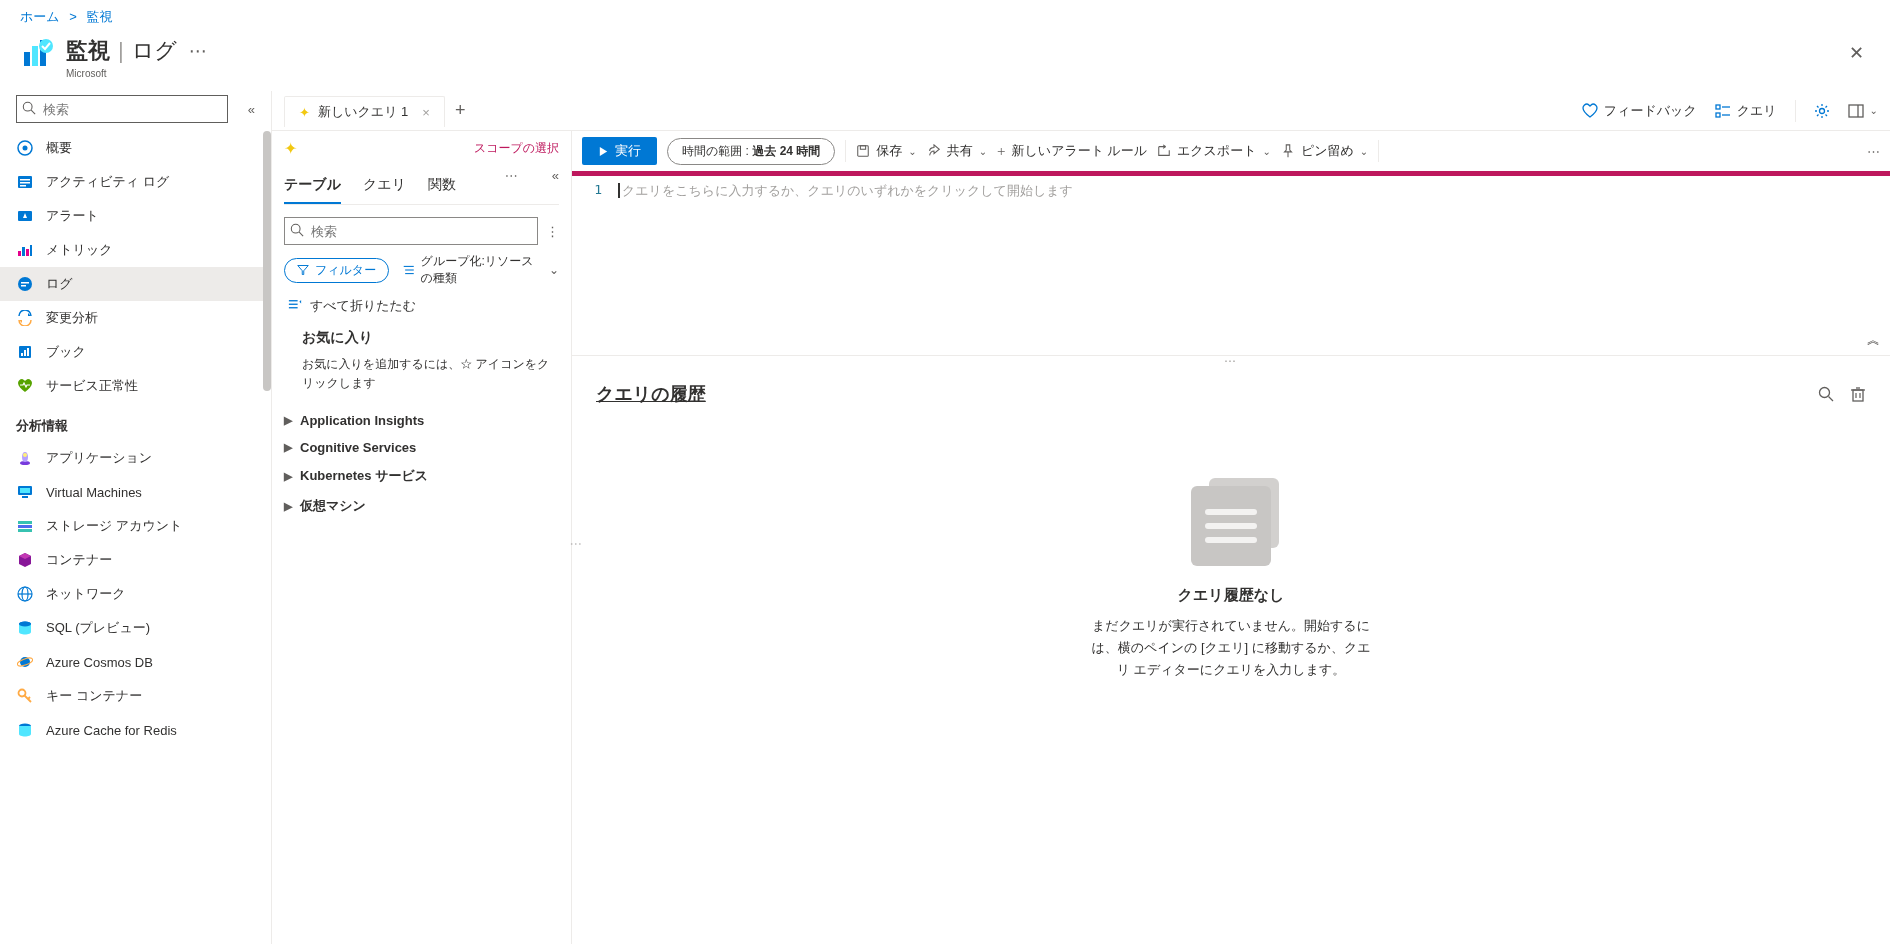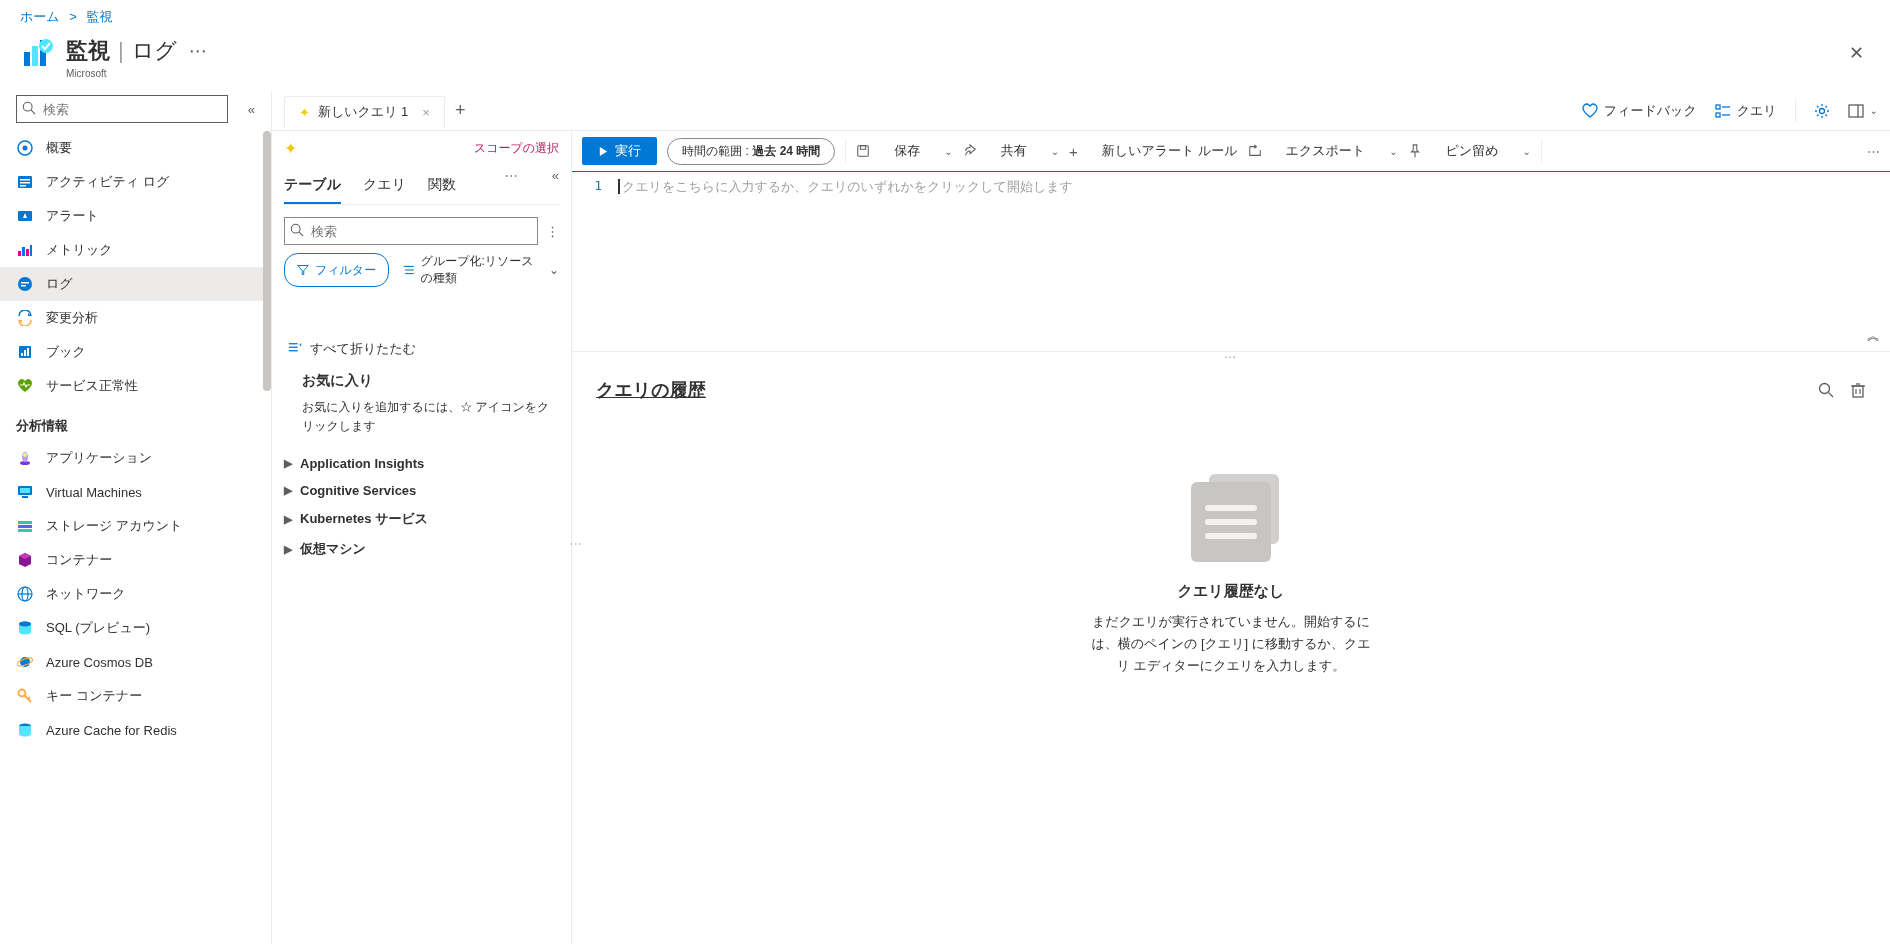--- a/index.html
+++ b/index.html
@@ -57,38 +57,38 @@
 .tpanel-tabs { display: flex; gap: 22px; padding: 4px 0 0; border-bottom: 1px solid #edebe9; }
 .tpanel-tabs .tt { padding: 8px 0; font-size: 14px; cursor: pointer; }
 .tpanel-tabs .tt.active { font-weight: 600; border-bottom: 2px solid #0078d4; color: #323130; }
 .tpanel-tabs .tt-more { margin-left: auto; color: #605e5c; cursor: pointer; }
 .tpanel-tabs .tt-collapse { margin-left: 12px; color: #605e5c; cursor: pointer; }
 .tpanel-search { display: flex; align-items: center; margin: 12px 0 8px; gap: 8px; }
 .tpanel-search .search-wrap { position: relative; flex: 1; }
 .tpanel-search input { width: 100%; border: 1px solid #8a8886; padding: 4px 8px 4px 26px; height: 28px; font-size: 13px; }
 .tpanel-search .si { position: absolute; left: 6px; top: 6px; color: #605e5c; }
 .tpanel-search .kebab { color: #605e5c; cursor: pointer; }
-.tpanel-filter { display: flex; gap: 14px; margin-bottom: 10px; }
+.tpanel-filter { display: flex; align-items: center; gap: 14px; margin-bottom: 10px; }
 .filter-pill { border: 1px solid #0078d4; color: #0078d4; border-radius: 14px; padding: 3px 12px; display: flex; align-items: center; gap: 6px; font-size: 12px; cursor: pointer; }
 .group-by { display: flex; align-items: center; gap: 6px; font-size: 12px; cursor: pointer; color: #323130; flex: 1; }
 .group-by .chev { margin-left: auto; color: #605e5c; }
-.collapse-all { display: flex; align-items: center; gap: 8px; font-size: 13px; color: #323130; cursor: pointer; margin-bottom: 10px; padding-left: 4px; margin-top: 43px; }
+.collapse-all { display: flex; align-items: center; gap: 8px; font-size: 13px; color: #323130; cursor: pointer; margin-bottom: 10px; padding-left: 4px; }
 .fav-title { font-weight: 600; font-size: 14px; padding: 4px 0 8px 18px; }
 .fav-text { font-size: 12px; color: #323130; padding: 0 0 14px 18px; line-height: 1.6; }
 .tree-item { display: flex; align-items: center; padding: 6px 0; cursor: pointer; font-size: 13px; font-weight: 600; }
 .tree-item .caret { width: 16px; color: #605e5c; font-size: 11px; }
 
 
 .qarea { flex: 1; display: flex; flex-direction: column; min-width: 0; }
-.toolbar { display: flex; align-items: center; padding: 6px 10px; gap: 10px; border-bottom: 1px solid #be185d; }
+.toolbar { display: flex; align-items: center; padding: 6px 10px; gap: 10px; border-bottom: 5px solid #be185d; }
 .run-btn { background: #0078d4; color: #fff; border: none; padding: 5px 16px; font-size: 13px; border-radius: 2px; cursor: pointer; display: flex; align-items: center; gap: 6px; }
 .time-pill { border: 1px solid #8a8886; border-radius: 14px; padding: 4px 14px; font-size: 12px; cursor: pointer; }
 .time-pill .bold { font-weight: 600; }
 .toolbar .vsep { width: 1px; height: 22px; background: #edebe9; }
-.toolbar .tbtn { display: flex; align-items: center; gap: 24px; font-size: 13px; color: #323130; cursor: pointer; }
+.toolbar .tbtn { display: flex; align-items: center; gap: 6px; font-size: 13px; color: #323130; cursor: pointer; font-family: Liberation Serif, serif; }
 .toolbar .tbtn .chev { font-size: 10px; color: #605e5c; }
 .toolbar .more { margin-left: auto; color: #605e5c; cursor: pointer; }
 
 .editor { flex: 0 0 180px; border-bottom: 1px solid #edebe9; position: relative; background: #fff; display: flex; }
 .editor .gutter { width: 40px; text-align: right; padding: 6px 10px 0 0; color: #237893; font-size: 13px; font-family: Menlo, Consolas, monospace; background: #fff; }
 .editor .code { flex: 1; padding: 6px 0 0 6px; font-size: 13px; font-family: Menlo, Consolas, monospace; color: #a19f9d; position: relative; }
 .editor .cursor-line { border-left: 2px solid #323130; padding-left: 2px; }
 .editor .collapse-up { position: absolute; right: 10px; bottom: 6px; color: #605e5c; cursor: pointer; font-size: 13px; }
 .splitter { height: 10px; display: flex; align-items: center; justify-content: center; color: #a19f9d; font-size: 12px; letter-spacing: 2px; cursor: row-resize; }
 .drag-handle { position: absolute; left: -3px; top: 50%; color: #a19f9d; font-size: 12px; letter-spacing: 0; cursor: col-resize; writing-mode: vertical-rl; }

